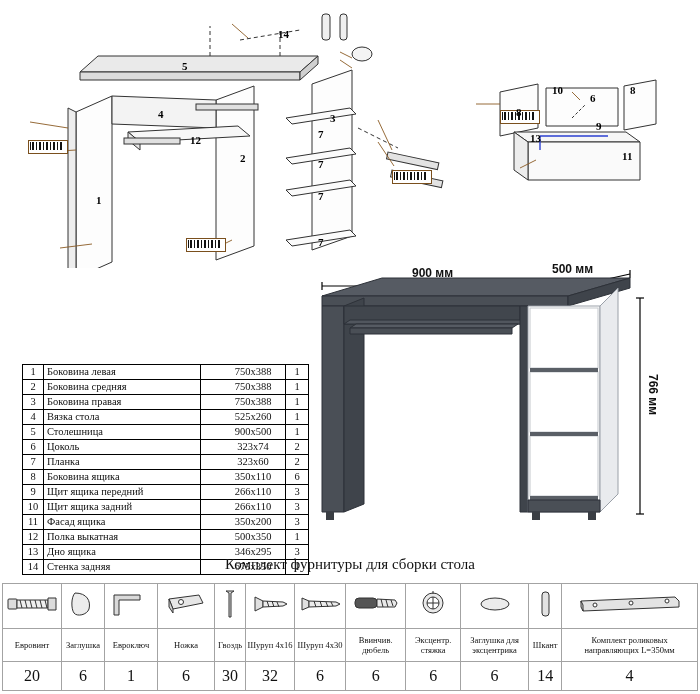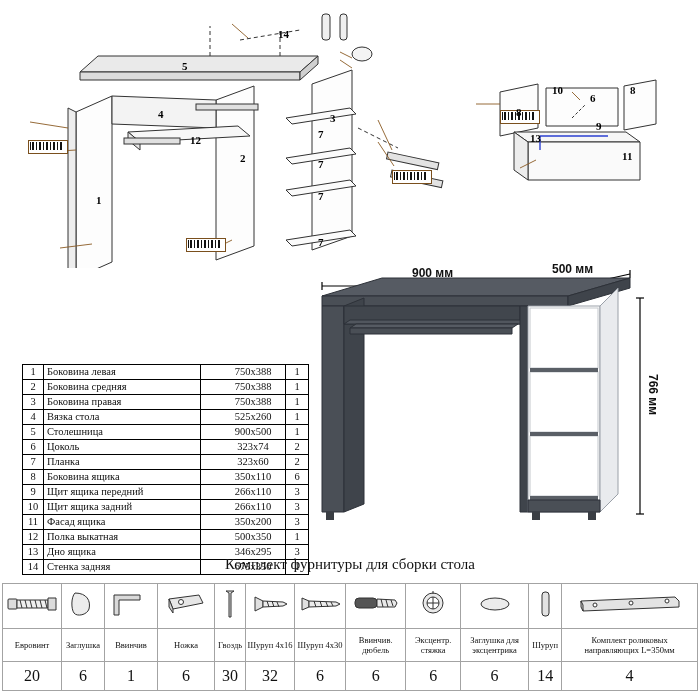--- a/index.html
+++ b/index.html
@@ -432,29 +432,29 @@
           <path d="M6,14 L6,20 L8,24 L8,18 Z" fill="#cfcfcf" stroke="#333"></path>
           <circle cx="20" cy="18" r="2" fill="#fff" stroke="#333"></circle>
           <circle cx="56" cy="16" r="2" fill="#fff" stroke="#333"></circle>
           <circle cx="92" cy="14" r="2" fill="#fff" stroke="#333"></circle>
         </svg>
       </td>
     </tr>
     <tr class="namerow">
       <td>Евровинт</td>
       <td>Заглушка</td>
-      <td>Ввинчив</td>
+      <td>Евроключ</td>
       <td>Ножка</td>
       <td>Гвоздь</td>
       <td>Шуруп 4х16</td>
       <td>Шуруп 4х30</td>
       <td>Ввинчив. дюбель</td>
       <td>Эксцентр. стяжка</td>
       <td>Заглушка для эксцентрика</td>
-      <td>Шуруп</td>
+      <td>Шкант</td>
       <td>Комплект роликовых направляющих L=350мм</td>
     </tr>
     <tr class="qtyrow">
       <td>20</td>
       <td>6</td>
       <td>1</td>
       <td>6</td>
       <td>30</td>
       <td>32</td>
       <td>6</td>

